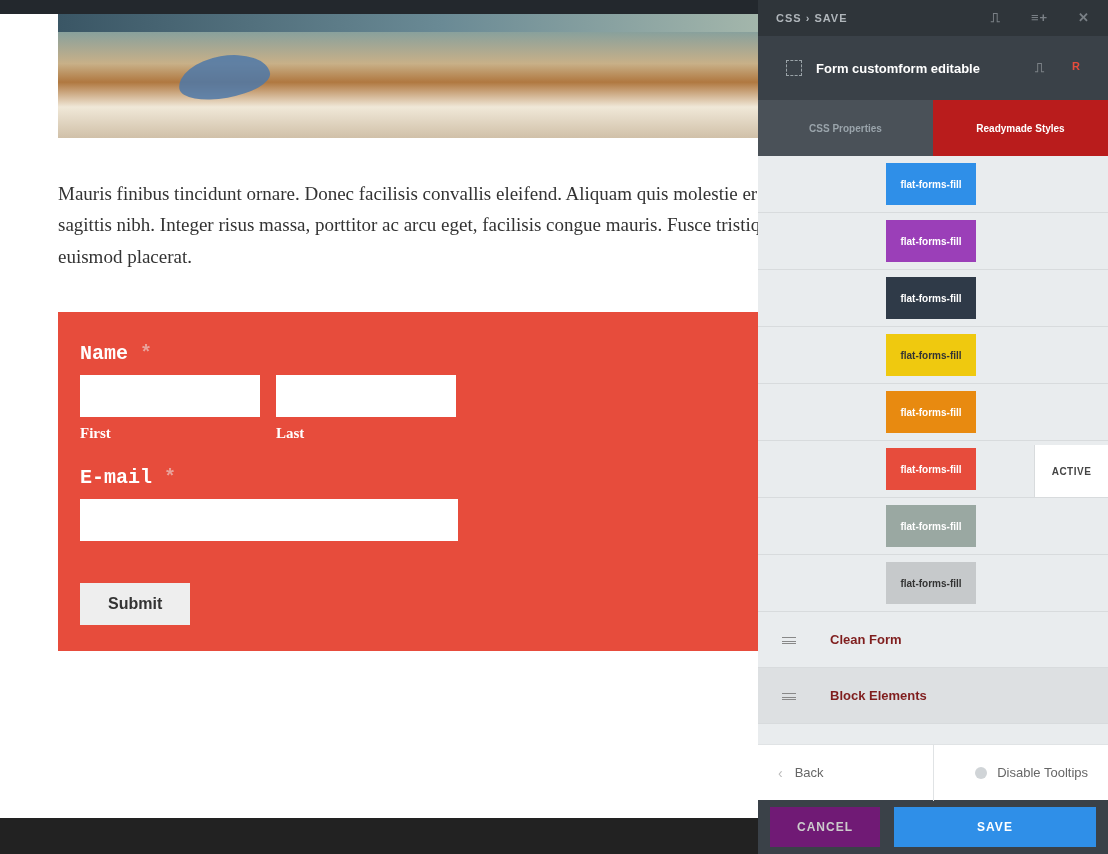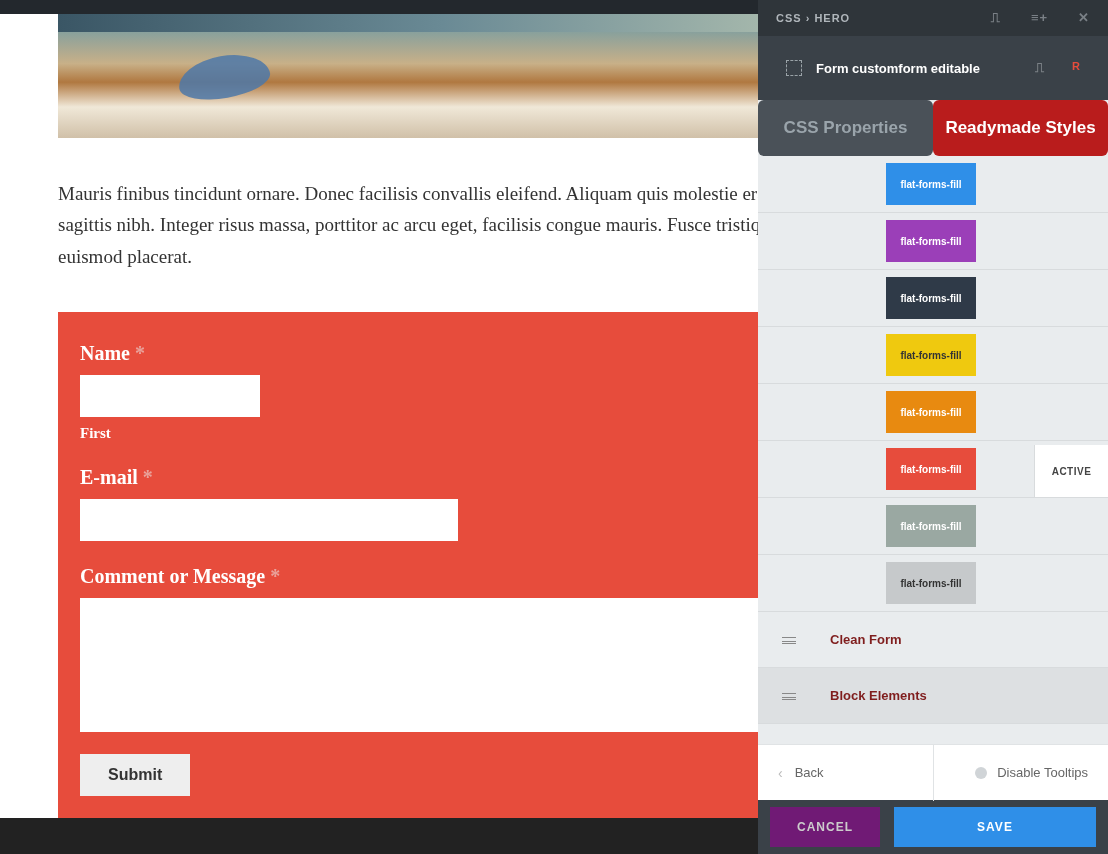--- a/index.html
+++ b/index.html
@@ -11,21 +11,21 @@
 
 .main-content { position: absolute; left: 12px; top: 14px; width: 862px; padding: 0 46px; }
 .hero-img { width: 100%; height: 124px; background: linear-gradient(180deg, #6498a8 0%, #c8b088 40%, #b07840 55%, #f0e8d8 75%, #d0c0a8 100%); position: relative; overflow: hidden; }
 .hero-img::before { content:""; position:absolute; left:0; top:0; right:0; height:18px; background:linear-gradient(90deg,#3a5665,#6a8a95,#b0c0b0);}
 .hero-img::after { content:""; position:absolute; left:120px; top:42px; width:92px; height:42px; background:#4e78a8; border-radius:50% 50% 50% 50% / 60% 60% 40% 40%; transform:rotate(-10deg); opacity:0.85;}
 
 .body-text { font-family: Georgia, "Times New Roman", serif; font-size: 19px; line-height: 1.65; color: #333; margin-top: 40px; }
 
 
 .form-wrap { background: #e74c3c; margin-top: 40px; padding: 30px 22px 26px; color:#fff; position: relative; }
-.form-label { font-family: Liberation Serif, serif; font-weight: 700; font-size: 20px; margin-bottom: 10px; display:block; }
+.form-label { font-family: Liberation Mono, monospace; font-weight: 700; font-size: 20px; margin-bottom: 10px; display:block; }
 .req { color: #e9a29b; }
 .name-row { display:flex; gap:16px; }
 .name-col { flex:0 0 auto; width:180px; }
 .text-input { width:100%; height:42px; background:#fff; border:none; padding:6px 10px; font-size:15px; }
 .sub-label { font-family: Georgia, serif; font-weight:700; font-size:15px; margin-top:8px; }
 .form-group { margin-bottom: 24px; }
 .email-input { width:378px; }
 .textarea { width:100%; height:134px; background:#fff; border:none; padding:8px 10px; font-size:15px; resize:both; }
 .submit-btn { background:#eee; border:none; padding:12px 28px; font-size:16px; font-weight:600; color:#333; margin-top:18px; cursor:pointer; }
 
@@ -33,21 +33,21 @@
 
 
 .panel { position:absolute; right:0; top:0; width:350px; height:854px; background:#e9ecee; display:flex; flex-direction:column; }
 .panel-header { background:#2f353a; height:36px; display:flex; align-items:center; padding:0 18px; color:#b0b6bb; font-size:11px; font-weight:700; letter-spacing:1px; }
 .panel-header .hicons { margin-left:auto; display:flex; gap:30px; color:#7a8086; font-size:13px;}
 .panel-subnav { background:#3a4148; height:64px; display:flex; align-items:center; padding:6px 28px; color:#fff; font-size:13px; font-weight:700; }
 .panel-subnav .sel-icon { width:16px; height:16px; border:1px dashed #9aa3a8; margin-right:14px; }
 .panel-subnav .subicons { margin-left:auto; display:flex; gap:28px; color:#7a8086; font-size:13px; }
 .panel-subnav .r-icon { color:#e74c3c; font-weight:800; font-size:11px;}
 .tabs { display:flex; height:56px; }
-.tab { flex:1; display:flex; align-items:center; justify-content:center; font-size:17px; font-weight:600; cursor:pointer;border-radius:6px; }
+.tab { flex:1; display:flex; align-items:center; justify-content:center; font-size:10px; font-weight:600; cursor:pointer; }
 .tab.inactive { background:#4a5158; color:#9aa4ab; }
 .tab.active { background:#b91c1c; color:#fff; }
 
 .styles-list { flex:1; overflow:auto; }
 .style-row { height:57px; border-bottom:1px solid #d8dbdd; display:flex; align-items:center; position:relative; }
 .style-chip { margin-left:128px; width:90px; height:42px; display:flex; align-items:center; justify-content:center; font-size:10px; font-weight:600; color:#fff; }
 .style-chip.dark-text { color:#333; }
 .active-badge { position:absolute; right:0; top:4px; bottom:0; width:74px; background:#fff; border-left:1px solid #d8dbdd; display:flex; align-items:center; justify-content:center; font-size:10px; font-weight:700; color:#444; letter-spacing:0.5px;}
 
 .section-row { height:56px; border-bottom:1px solid #d8dbdd; display:flex; align-items:center; padding:0 24px; color:#7f1d1d; font-size:13px; font-weight:600; background:#e9ecee;}
@@ -80,46 +80,44 @@
   <div class="form-wrap">
     <div class="form-group">
       <label class="form-label">
         <span>Name </span><span class="req">*</span>
       </label>
       <div class="name-row">
         <div class="name-col">
           <input class="text-input" type="text" style="">
           <div class="sub-label">First</div>
         </div>
+        <div class="name-col">
+          <input class="text-input" type="text" style="">
+          <div class="sub-label">Last</div>
+        </div>
       </div>
     </div>
 
     <div class="form-group">
       <label class="form-label">
         <span>E-mail </span><span class="req">*</span>
       </label>
       <input class="text-input email-input" type="text" style="">
     </div>
 
-    <div class="form-group" style="margin-bottom:0;">
-      <label class="form-label">
-        <span>Comment or Message </span><span class="req">*</span>
-      </label>
-      <textarea class="textarea" style=""></textarea>
-    </div>
 
     <button class="submit-btn">Submit</button>
   </div>
 </div>
 
 <div class="footer-dark"></div>
 
 <div class="panel">
   <div class="panel-header">
-    <span>CSS › HERO</span>
+    <span>CSS › SAVE</span>
     <div class="hicons">
       <span>⎍</span>
       <span>≡+</span>
       <span>✕</span>
     </div>
   </div>
 
   <div class="panel-subnav">
     <span class="sel-icon"></span>
     <span>Form customform editable</span>

